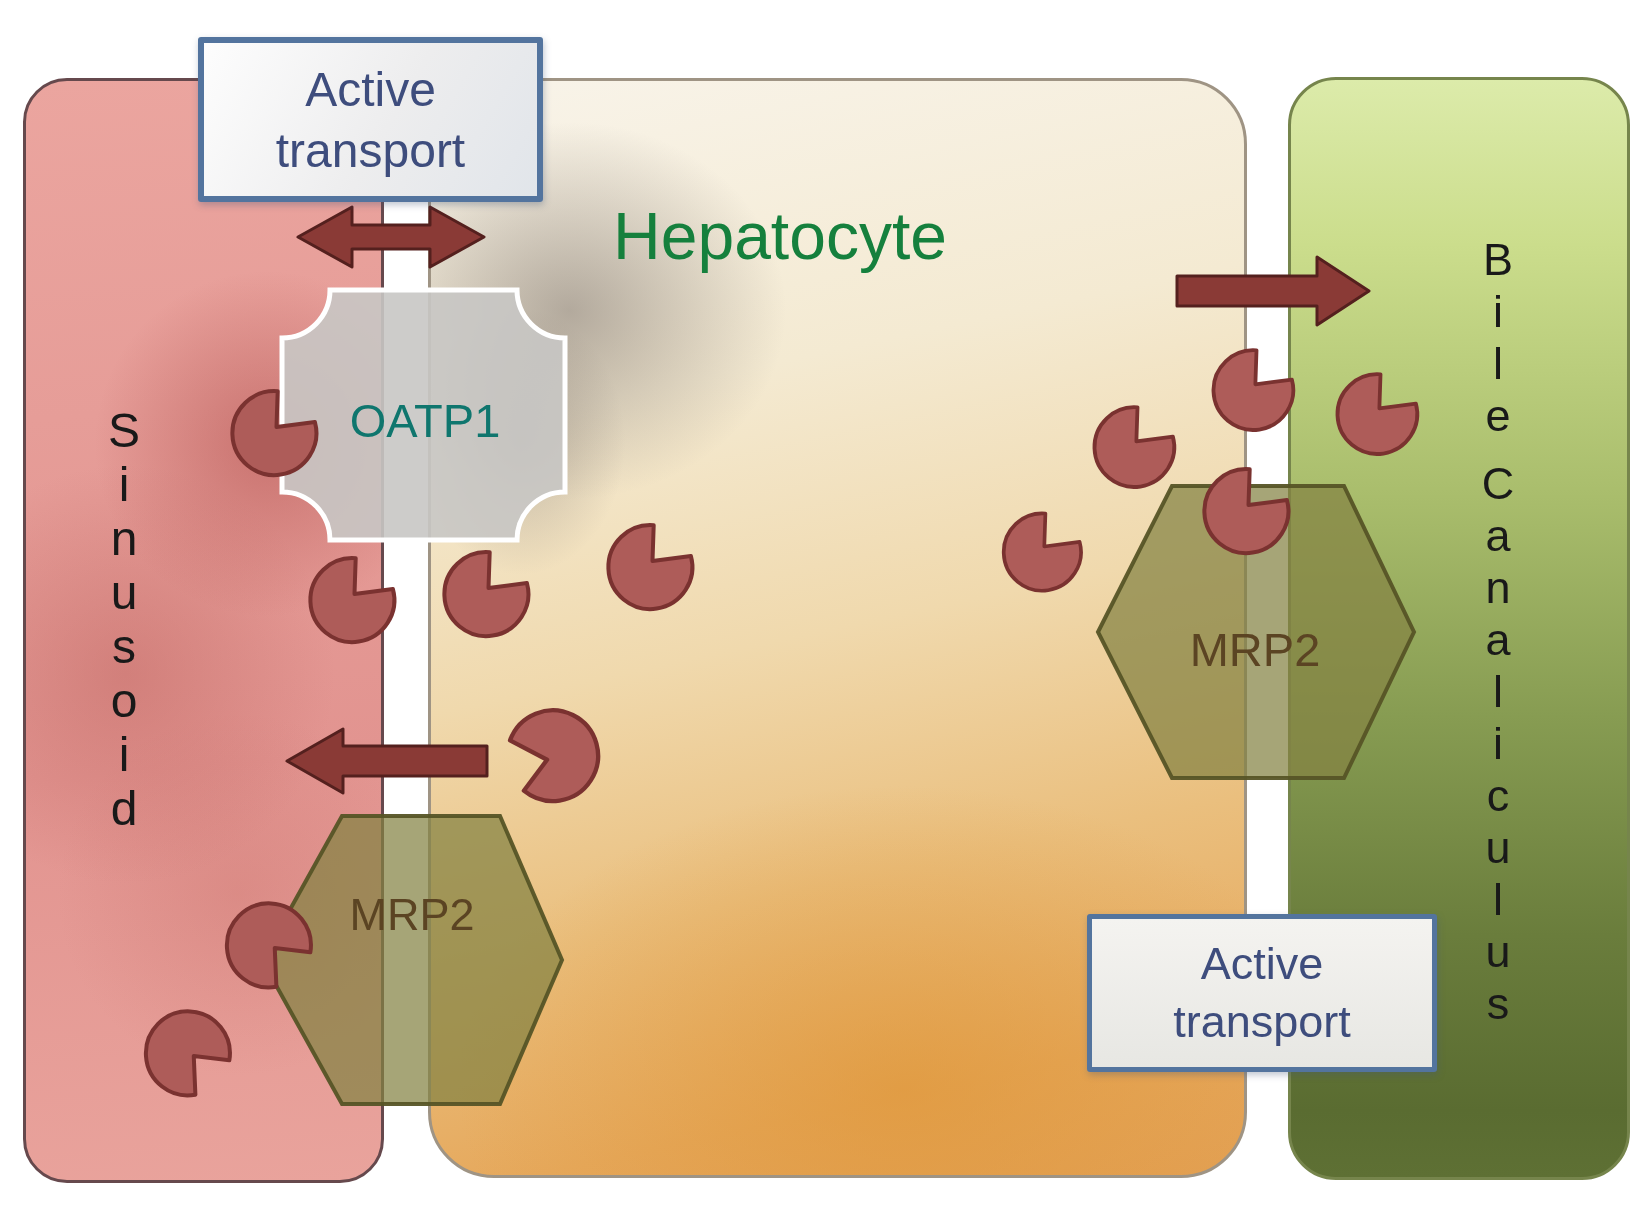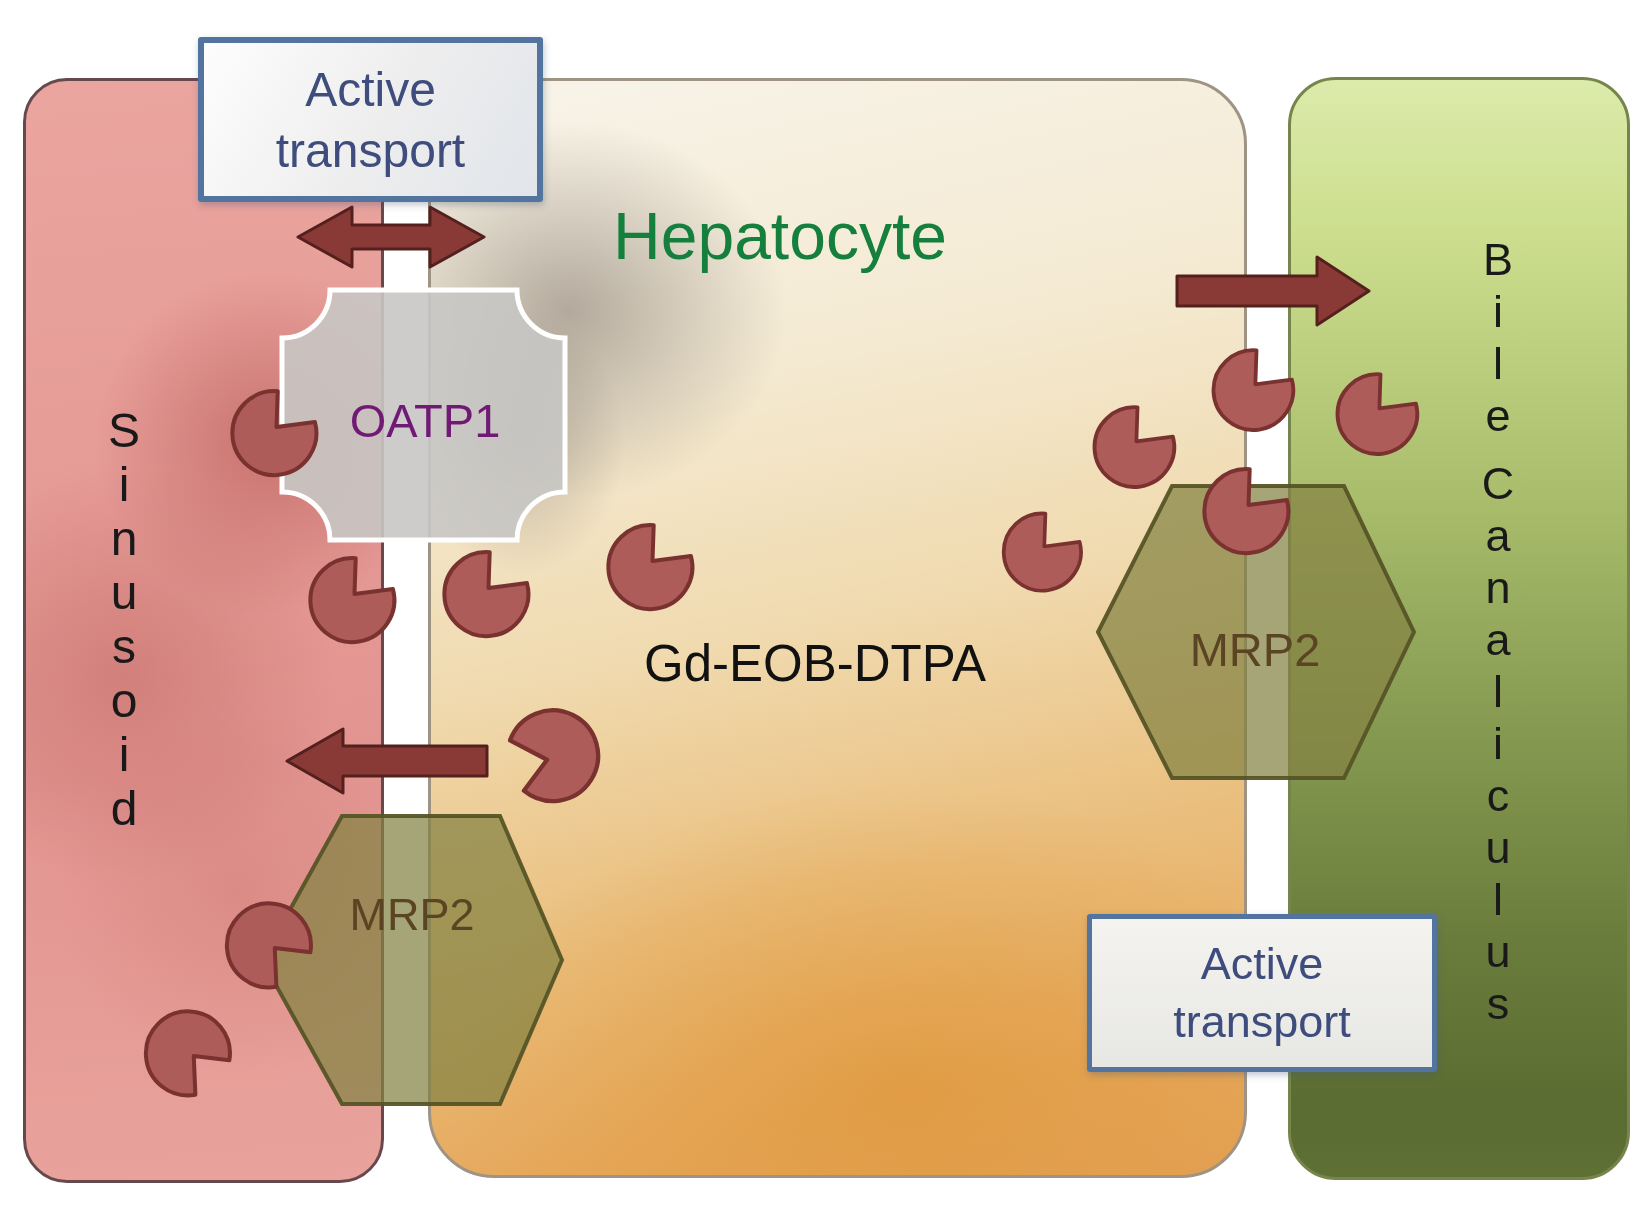--- a/index.html
+++ b/index.html
@@ -18,21 +18,21 @@
       radial-gradient(ellipse 310px 270px at 17% 21%, rgba(104,94,90,0.47), rgba(104,94,90,0) 70%),
       radial-gradient(ellipse 150px 190px at 11% 33%, rgba(104,94,90,0.35), rgba(104,94,90,0) 70%),
       radial-gradient(ellipse 620px 420px at 58% 92%, rgba(222,148,52,0.60), rgba(222,148,52,0) 72%),
       linear-gradient(168deg,#f8f3e8 2%,#f4ead2 28%,#f0d9ad 50%,#eabf7e 70%,#e6a95d 88%,#e3a156 100%);}
   .bile{left:1288px;top:77px;width:342px;height:1103px;border:3px solid #76854c;border-radius:48px;z-index:1;
     background:linear-gradient(180deg,#dcebaa 0%,#cbdd8c 15%,#a9bd6c 38%,#879c52 58%,#6a7d3c 78%,#5a6c31 94%,#5e7034 100%);}
   .shapes{position:absolute;left:0;top:0;z-index:2;pointer-events:none;}
   .lbl{position:absolute;z-index:3;text-align:center;}
   .title{left:555px;top:198px;width:450px;font-size:66px;color:#15803d;}
   .molecule-lbl{left:610px;top:634px;width:410px;font-size:51px;color:#111111;}
-  .oatp-lbl{left:300px;top:392px;width:250px;font-size:47px;line-height:57px;color:#701a75;}
+  .oatp-lbl{left:300px;top:392px;width:250px;font-size:47px;line-height:57px;color:#0f766e;}
   .mrpL-lbl{left:292px;top:888px;width:240px;font-size:45px;line-height:53px;color:#5b4423;}
   .mrpR-lbl{left:1135px;top:622px;width:240px;font-size:47px;color:#5b4423;}
   .vtext{position:absolute;z-index:3;display:flex;flex-direction:column;align-items:center;color:#191919;}
   .vtext-sin{left:84px;top:404px;width:80px;}
   .vtext-sin .vletter{font-size:48px;line-height:54px;}
   .vtext-bile{left:1460px;top:234px;width:76px;}
   .vtext-bile .vletter{font-size:45px;line-height:52px;}
   .vgap{height:16px;}
   .atbox{position:absolute;z-index:4;box-sizing:border-box;display:flex;flex-direction:column;
          justify-content:center;align-items:center;color:#3e4d7d;
@@ -79,21 +79,20 @@
     <use href="#pac" transform="translate(269,945) rotate(95)"></use>
     <use href="#pac" transform="translate(188,1053) rotate(95)"></use>
     <use href="#pac" transform="translate(1253,390) scale(0.95)"></use>
     <use href="#pac" transform="translate(1377,414) scale(0.95)"></use>
     <use href="#pac" transform="translate(1134,447) scale(0.95)"></use>
     <use href="#pac" transform="translate(1042,552) scale(0.92)"></use>
     <use href="#pac" transform="translate(1246,511)"></use>
   </svg>
 
   <div class="lbl title">Hepatocyte</div>
-  <div class="lbl molecule-lbl">Gd-EOB-DTPA</div>
 
   <div class="lbl oatp-lbl">
     <div>OATP1</div>
   </div>
 
   <div class="lbl mrpL-lbl">
     <div>MRP2</div>
   </div>
 
   <div class="lbl mrpR-lbl">MRP2</div>

